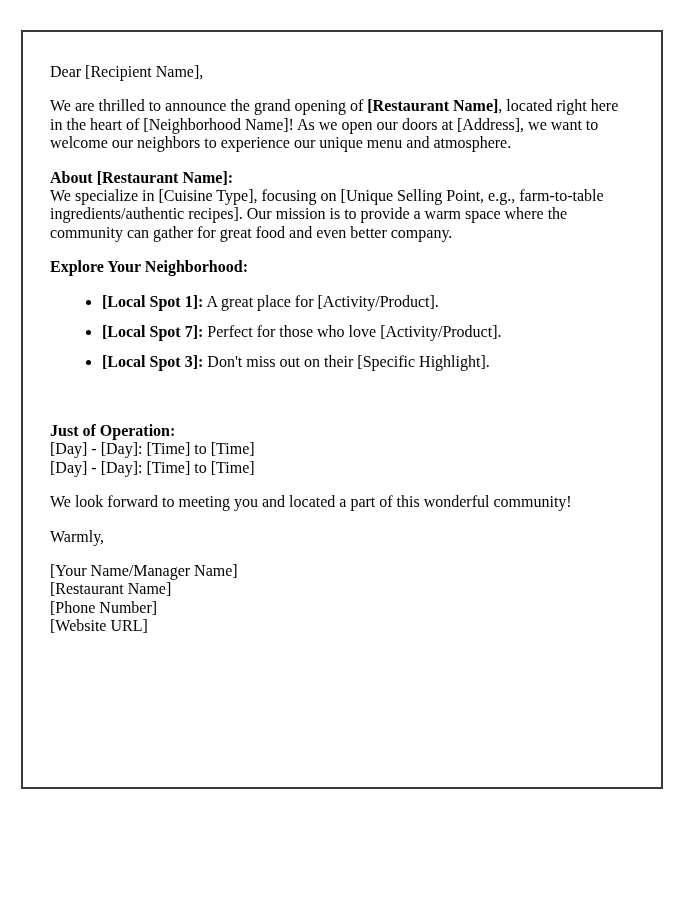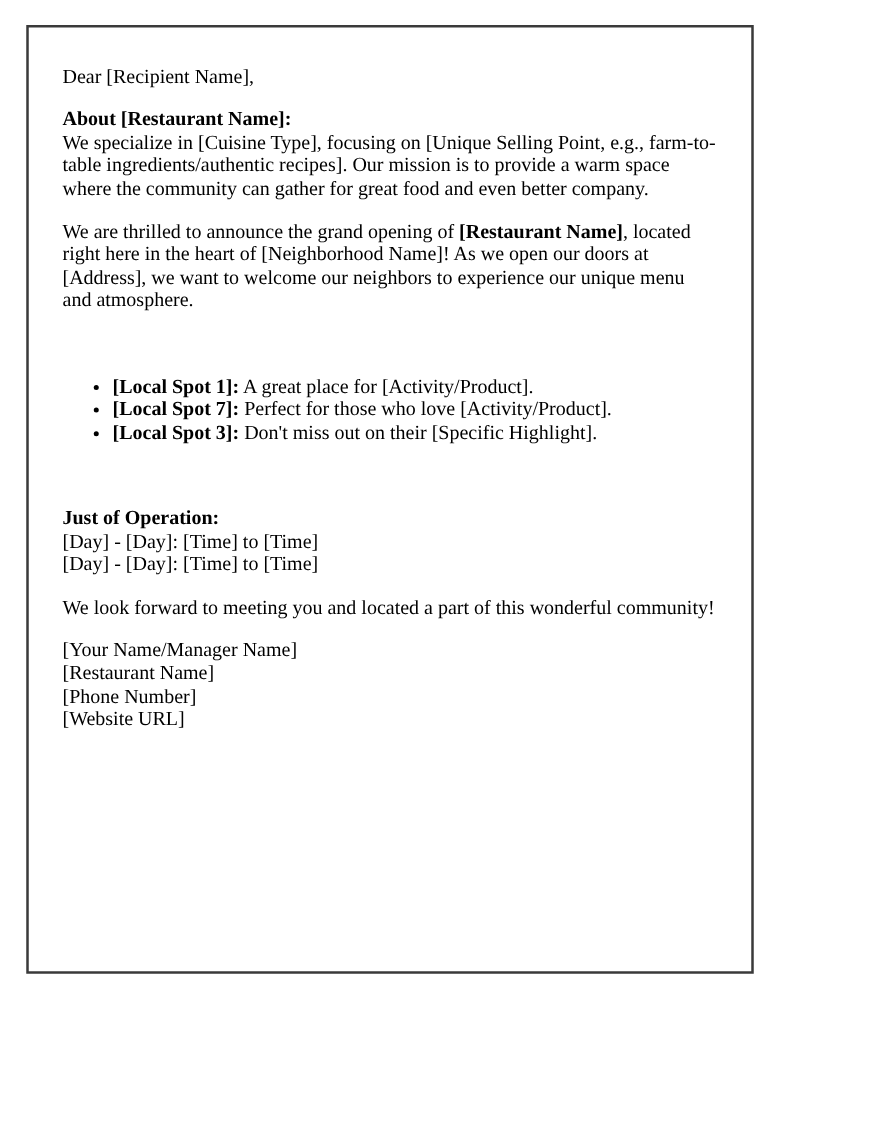--- a/index.html
+++ b/index.html
@@ -15,66 +15,67 @@
   body{
     width:700px;
     height:900px;
     position:relative;
     font-family:"Liberation Serif","DejaVu Serif",serif;
     color:var(--text-color);
   }
   .letter-box{
     position:absolute;
     left:21px;
-    top:20px;
-    width:582px;
+    top:30px;
+    width:642px;
     height:759px;
     box-sizing:border-box;
     border:2px solid var(--border-color);
     background:var(--bg-color);
     padding:15px 28px 10px 27px;
     font-size:16px;
     line-height:1.15;
     overflow:hidden;
   }
   .letter-box p{
     margin:16px 0;
   }
   .letter-box ul{
     margin:16px 0;
     padding-left:40px;
     list-style-type:disc;
   }
   .letter-box li{
-    margin:0;
+    margin:12px;
     padding:0;
   }
   strong{font-weight:bold;}
 </style>
 </head>
 <body>
 
 <div class="letter-box">
 
   <p>Dear [Recipient Name],</p>
 
+  <p><span>We are thrilled to announce the grand opening of </span><strong>[Restaurant Name]</strong><span>, located right here in the heart of [Neighborhood Name]! As we open our doors at [Address], we want to welcome our neighbors to experience our unique menu and atmosphere.</span></p>
+
   <p><strong>About [Restaurant Name]:</strong><br><span>We specialize in [Cuisine Type], focusing on [Unique Selling Point, e.g., farm-to-table ingredients/authentic recipes]. Our mission is to provide a warm space where the community can gather for great food and even better company.</span></p>
 
-  <p><span>We are thrilled to announce the grand opening of </span><strong>[Restaurant Name]</strong><span>, located right here in the heart of [Neighborhood Name]! As we open our doors at [Address], we want to welcome our neighbors to experience our unique menu and atmosphere.</span></p>
-
-  <p><br></p>
+  <p><strong>Explore Your Neighborhood:</strong><br></p>
 
   <ul>
     <li><strong>[Local Spot 1]:</strong><span> A great place for [Activity/Product].</span></li>
     <li><strong>[Local Spot 7]:</strong><span> Perfect for those who love [Activity/Product].</span></li>
     <li><strong>[Local Spot 3]:</strong><span> Don't miss out on their [Specific Highlight].</span></li>
   </ul>
 
   <p><br></p>
 
   <p><strong>Just of Operation:</strong><br><span>[Day] - [Day]: [Time] to [Time]</span><br><span>[Day] - [Day]: [Time] to [Time]</span></p>
 
   <p>We look forward to meeting you and located a part of this wonderful community!</p>
 
+  <p>Warmly,</p>
 
   <p><span>[Your Name/Manager Name]</span><br><span>[Restaurant Name]</span><br><span>[Phone Number]</span><br><span>[Website URL]</span></p>
 
 </div>
 
 </body></html>

